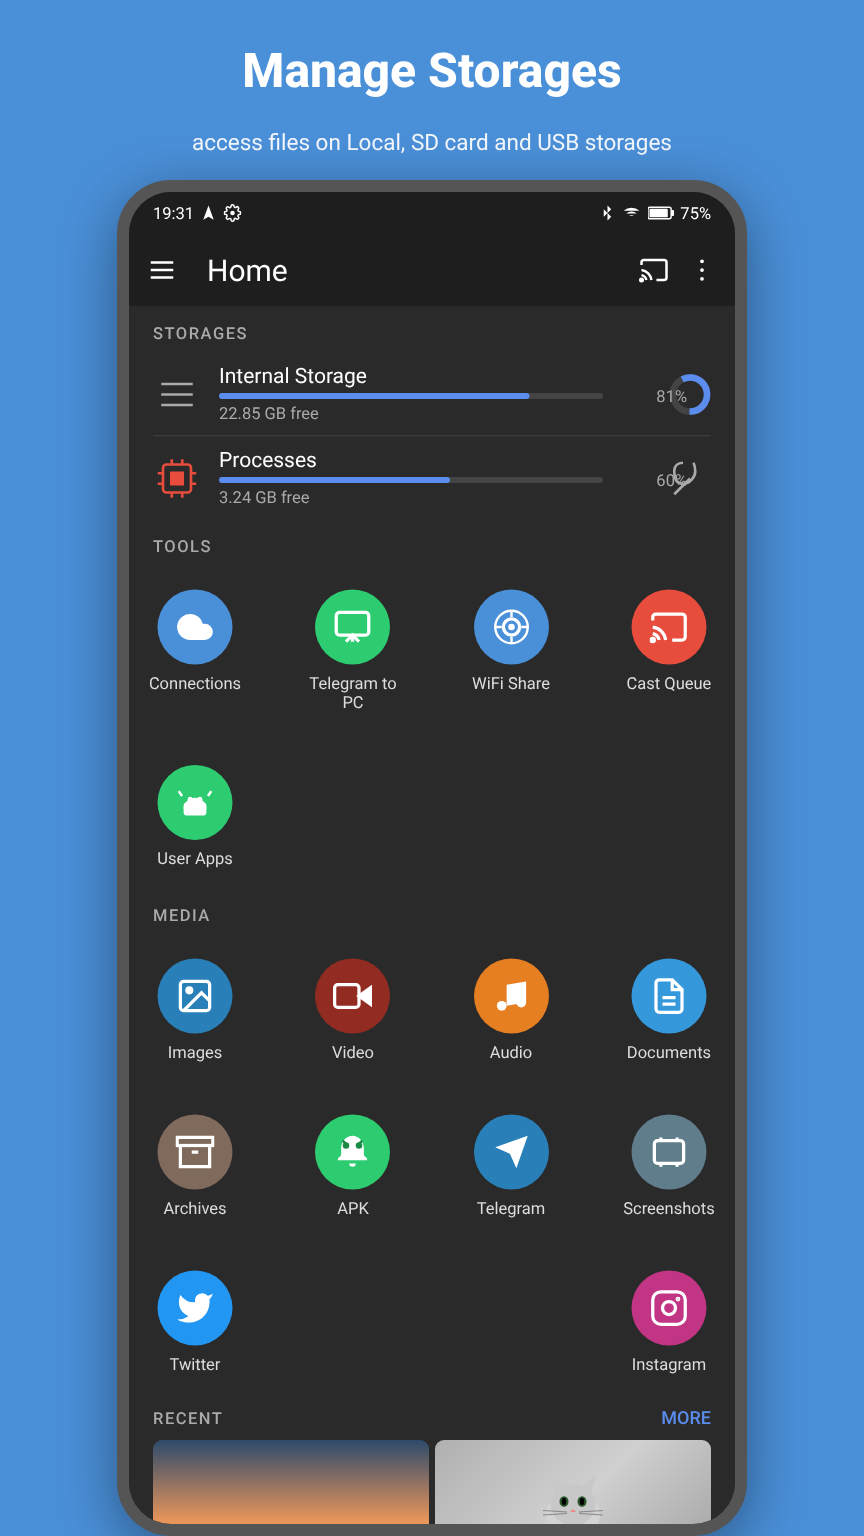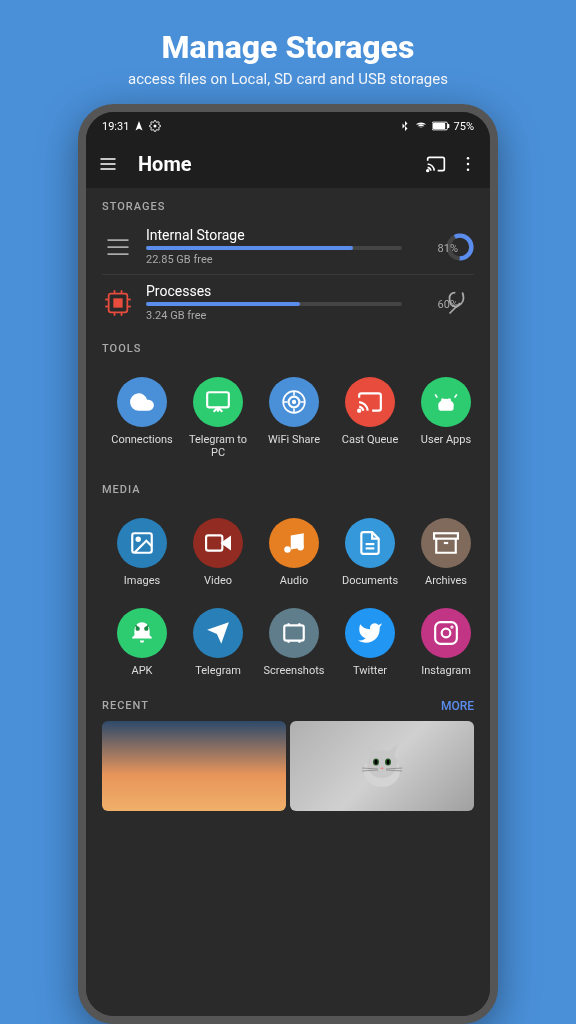--- a/index.html
+++ b/index.html
@@ -15,21 +15,21 @@
     }
 
     .page-header {
       text-align: center;
       padding: 28px 20px 16px;
       color: white;
     }
     .page-header h1 {
       font-size: 32px;
       font-weight: 800;
-      margin-bottom: 4px;
+      margin-bottom: 20px;
     }
     .page-header p {
       font-size: 15px;
       font-weight: 400;
       opacity: 0.95;
     }
 
     .phone-wrapper {
       width: 420px;
       height: 929px;
@@ -63,21 +63,21 @@
       display: flex;
       align-items: center;
       padding: 0 12px;
       height: 48px;
       gap: 12px;
     }
     .app-bar-title {
       flex: 1;
       font-size: 20px;
       color: white;
-      font-weight: 700;
+      font-weight: 400;
       margin-left: 8px;
     }
     .app-bar-icons {
       display: flex;
       align-items: center;
       gap: 12px;
     }
 
     
     .phone-content {
@@ -142,22 +142,22 @@
       height: 1px;
       background: #3a3a3a;
       margin: 0 16px;
     }
 
     
     .tools-grid {
       display: flex;
       flex-wrap: wrap;
       padding: 8px 8px 4px;
-      gap: 4px;
-      justify-content: flex-end;
+      gap: 19px;
+      justify-content: space-between;
     }
     .tool-item {
       display: flex;
       flex-direction: column;
       align-items: center;
       width: 72px;
       padding: 8px 4px;
       gap: 6px;
       cursor: pointer;
     }

